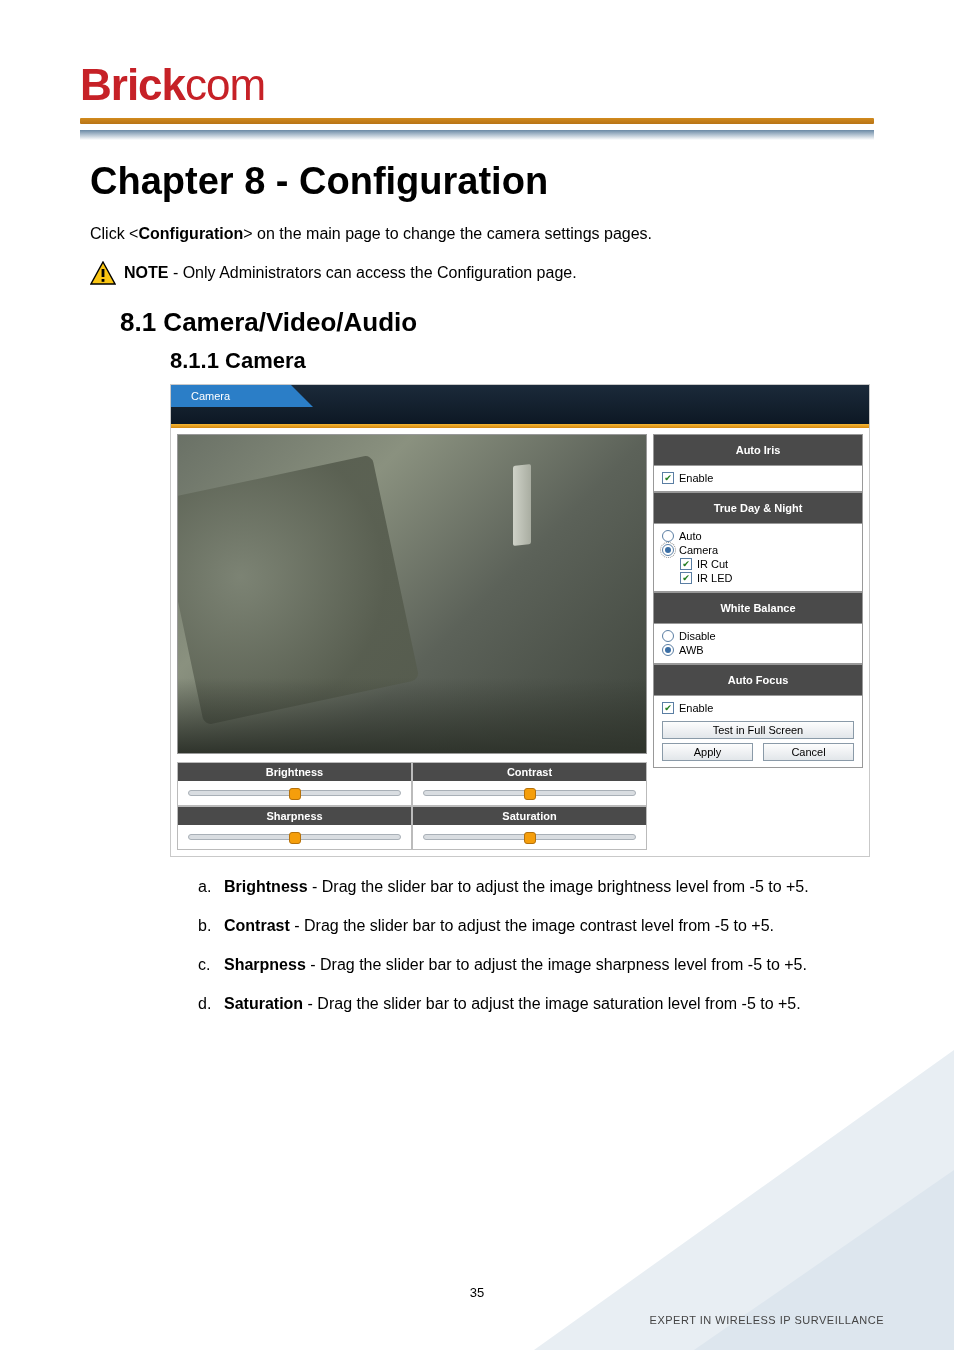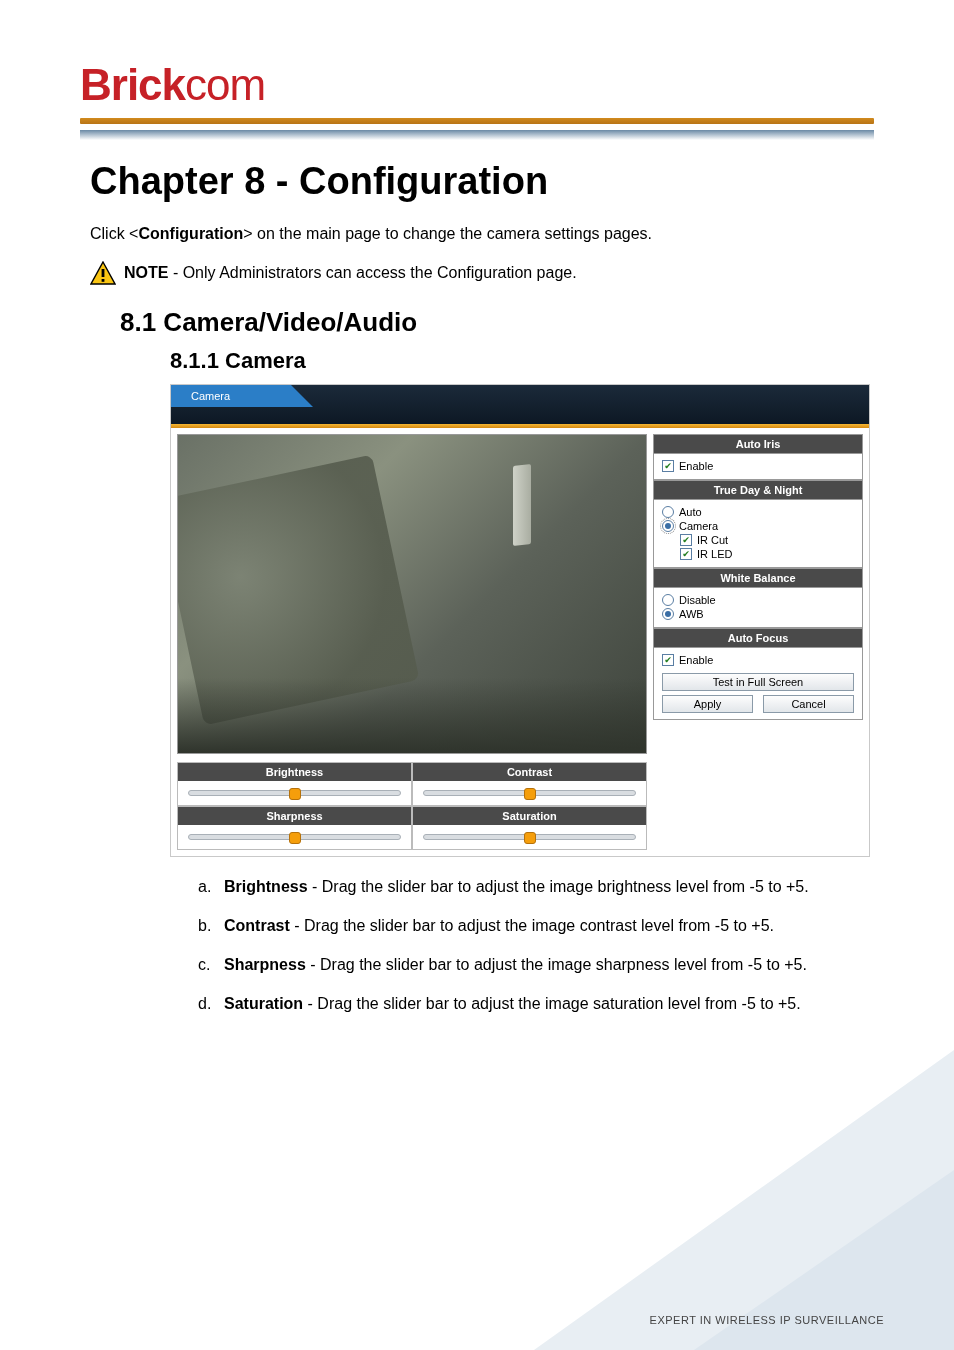--- a/index.html
+++ b/index.html
@@ -212,21 +212,21 @@
     display: flex;
     flex-direction: column;
     gap: 0;
   }
   .panel-head {
     background: #4a4a4a;
     color: #fff;
     font-weight: bold;
     text-align: center;
     font-size: 11px;
-    padding: 3px 0;
+    padding: 9px 0;
     border: 1px solid #999;
     border-bottom: none;
   }
   .panel-body {
     border: 1px solid #999;
     padding: 5px 8px 6px 8px;
     background: #fff;
   }
   .opt-row {
     display:flex;
@@ -457,15 +457,16 @@
     <li>
       <span class="marker">c.</span>
       <b>Sharpness</b><span> - Drag the slider bar to adjust the image sharpness level from -5 to +5.</span>
     </li>
     <li>
       <span class="marker">d.</span>
       <b>Saturation</b><span> - Drag the slider bar to adjust the image saturation level from -5 to +5.</span>
     </li>
   </ol>
 
+  <div class="page-num">35</div>
 </div>
 
 <div class="footer-tag">EXPERT IN WIRELESS IP SURVEILLANCE</div>
 
 </body></html>

